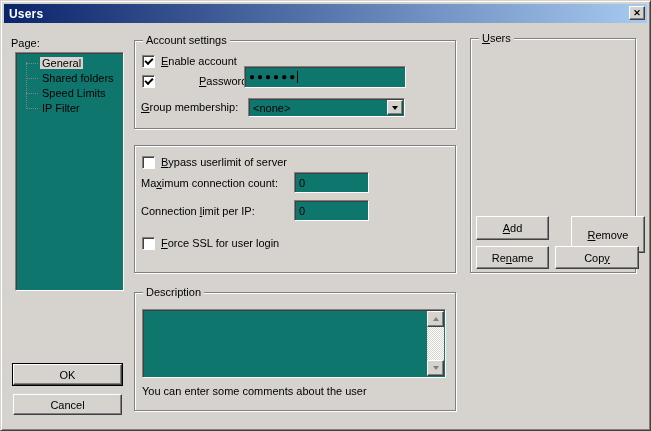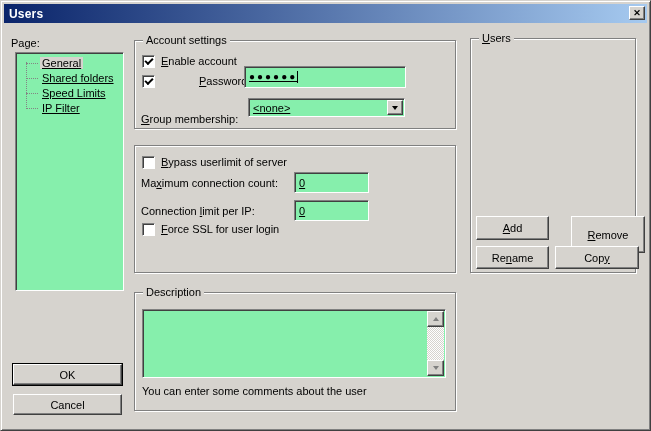--- a/index.html
+++ b/index.html
@@ -13,22 +13,22 @@
     border:1px solid;border-color:var(--face) var(--darker) var(--darker) var(--face);
     box-shadow:inset 1px 1px 0 var(--light), inset -1px -1px 0 var(--dark);}
   .titlebar{position:absolute;left:3px;top:3px;right:3px;height:19px;
     background:linear-gradient(to right,var(--title1),var(--title2));
     display:flex;align-items:center;padding-left:5px;}
   .titlebar .title{color:#fff;font-weight:bold;font-size:12px;letter-spacing:0.2px;}
   .btn{background:var(--face);border:1px solid;border-color:var(--light) var(--darker) var(--darker) var(--light);
     box-shadow:inset -1px -1px 0 var(--dark);display:flex;align-items:center;justify-content:center;cursor:default;}
   .close{position:absolute;right:2px;top:2px;width:16px;height:14px;font-size:9px;font-weight:bold;line-height:1;}
   .default-btn{box-shadow:inset -1px -1px 0 var(--dark), 0 0 0 1px #000;}
-  .sunken{background:#86efac;border:1px solid;border-color:var(--dark) var(--light) var(--light) var(--dark);
-    box-shadow:inset 1px 1px 0 var(--darker);text-decoration:underline;}
+  .sunken{background:#0f766e;border:1px solid;border-color:var(--dark) var(--light) var(--light) var(--dark);
+    box-shadow:inset 1px 1px 0 var(--darker);}
   .groupbox{position:absolute;border:1px solid var(--dark);
     box-shadow:inset 1px 1px 0 var(--light), 1px 1px 0 var(--light);}
   .grouptitle{position:absolute;top:-7px;left:8px;background:var(--face);padding:0 3px;line-height:13px;}
   .label{position:absolute;white-space:nowrap;}
   
   .tree{position:absolute;left:14px;top:51px;width:109px;height:239px;padding-top:3px;overflow:hidden;}
   .tree-rail{position:absolute;left:10px;top:9px;height:47px;border-left:1px dotted #848484;}
   .tree-item{position:relative;height:15px;line-height:15px;padding-left:24px;white-space:nowrap;}
   .tree-item::before{content:"";position:absolute;left:10px;top:7px;width:12px;border-top:1px dotted #848484;}
   .tree-item.selected .tree-item-label{background:var(--face);}
@@ -100,42 +100,42 @@
     <span><u>E</u>nable account</span>
   </div>
   <div class="cbrow" style="left:141px;top:73px;gap:44px;">
     <span class="checkbox checked"></span>
     <span><u>P</u>assword:</span>
   </div>
   <div class="sunken field" style="left:243px;top:65px;width:162px;height:22px;">
     <span class="pwd-dots">●●●●●●</span>
       <span class="caret"></span>
   </div>
-  <div class="label" style="left:140px;top:100px;margin-top:12px;"><u>G</u>roup membership:</div>
+  <div class="label" style="left:140px;top:100px;"><u>G</u>roup membership:</div>
   <div class="sunken combo" style="left:247px;top:97px;width:157px;height:19px;">
     <span>&lt;none&gt;</span>
     <div class="btn combo-btn">
       <span class="arrow-down"></span>
     </div>
   </div>
 
   <div class="groupbox" style="left:133px;top:144px;width:322px;height:128px;"></div>
   <div class="cbrow" style="left:141px;top:154px;">
     <span class="checkbox"></span>
     <span><u>B</u>ypass userlimit of server</span>
   </div>
   <div class="label" style="left:140px;top:176px;">Ma<u>x</u>imum connection count:</div>
   <div class="sunken field" style="left:293px;top:171px;width:75px;height:21px;">
     <span>0</span>
   </div>
   <div class="label" style="left:140px;top:204px;">Connection <u>l</u>imit per IP:</div>
   <div class="sunken field" style="left:293px;top:199px;width:75px;height:21px;">
     <span>0</span>
   </div>
-  <div class="cbrow" style="left:141px;top:221px;">
+  <div class="cbrow" style="left:141px;top:235px;">
     <span class="checkbox"></span>
     <span><u>F</u>orce SSL for user login</span>
   </div>
 
   <div class="groupbox" style="left:133px;top:291px;width:322px;height:119px;">
     <span class="grouptitle">Description</span>
   </div>
   <div class="sunken textarea" style="left:141px;top:308px;width:304px;height:69px;">
     <span></span>
     <div class="vscroll">

